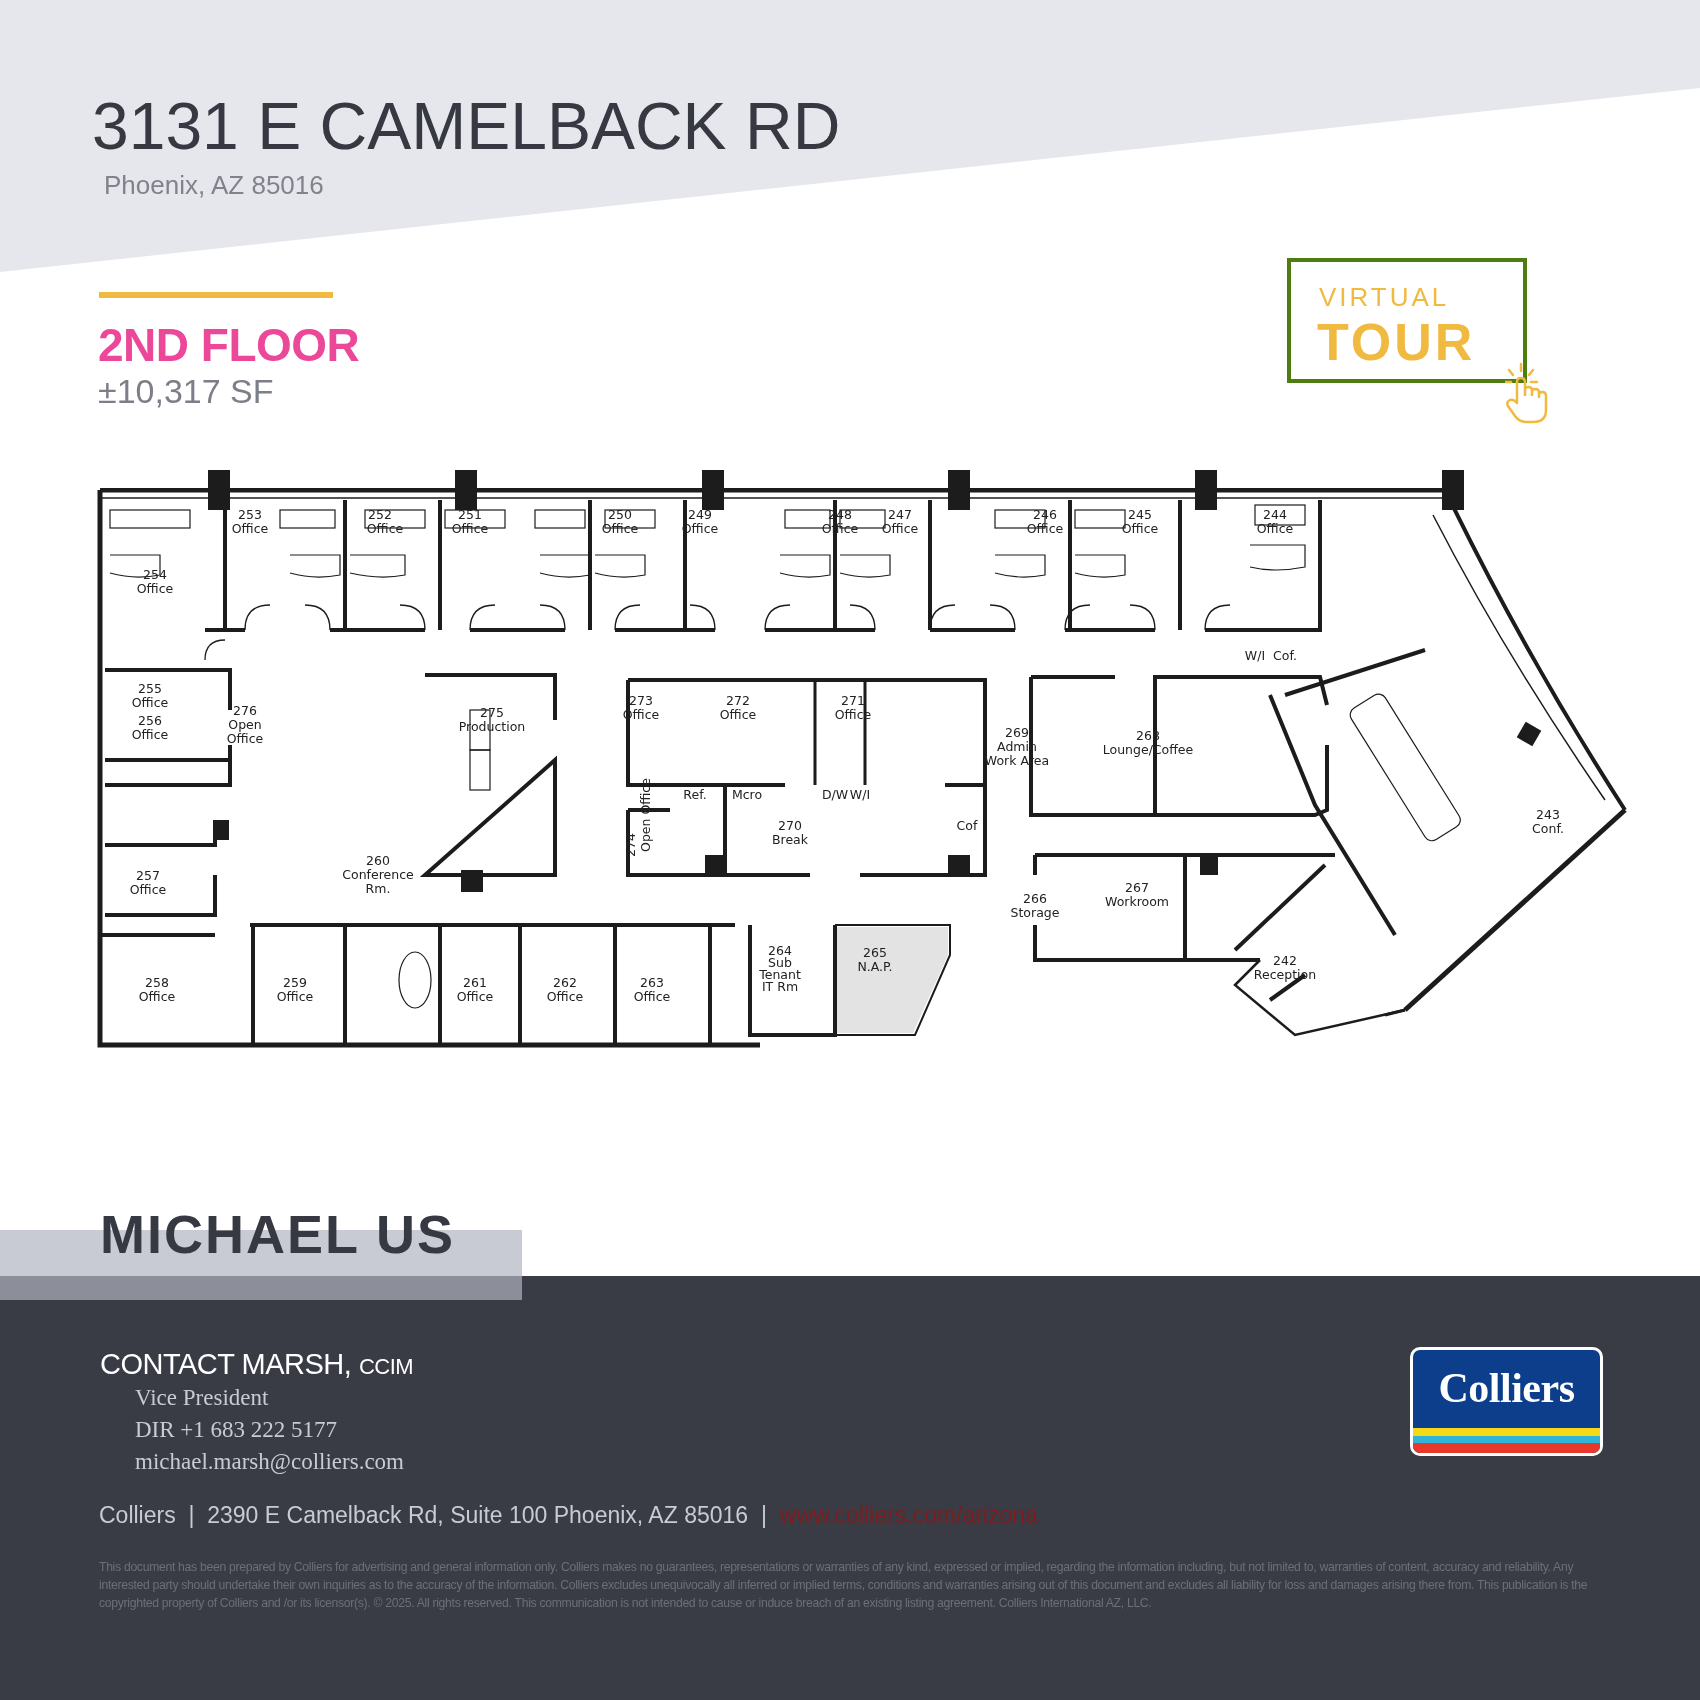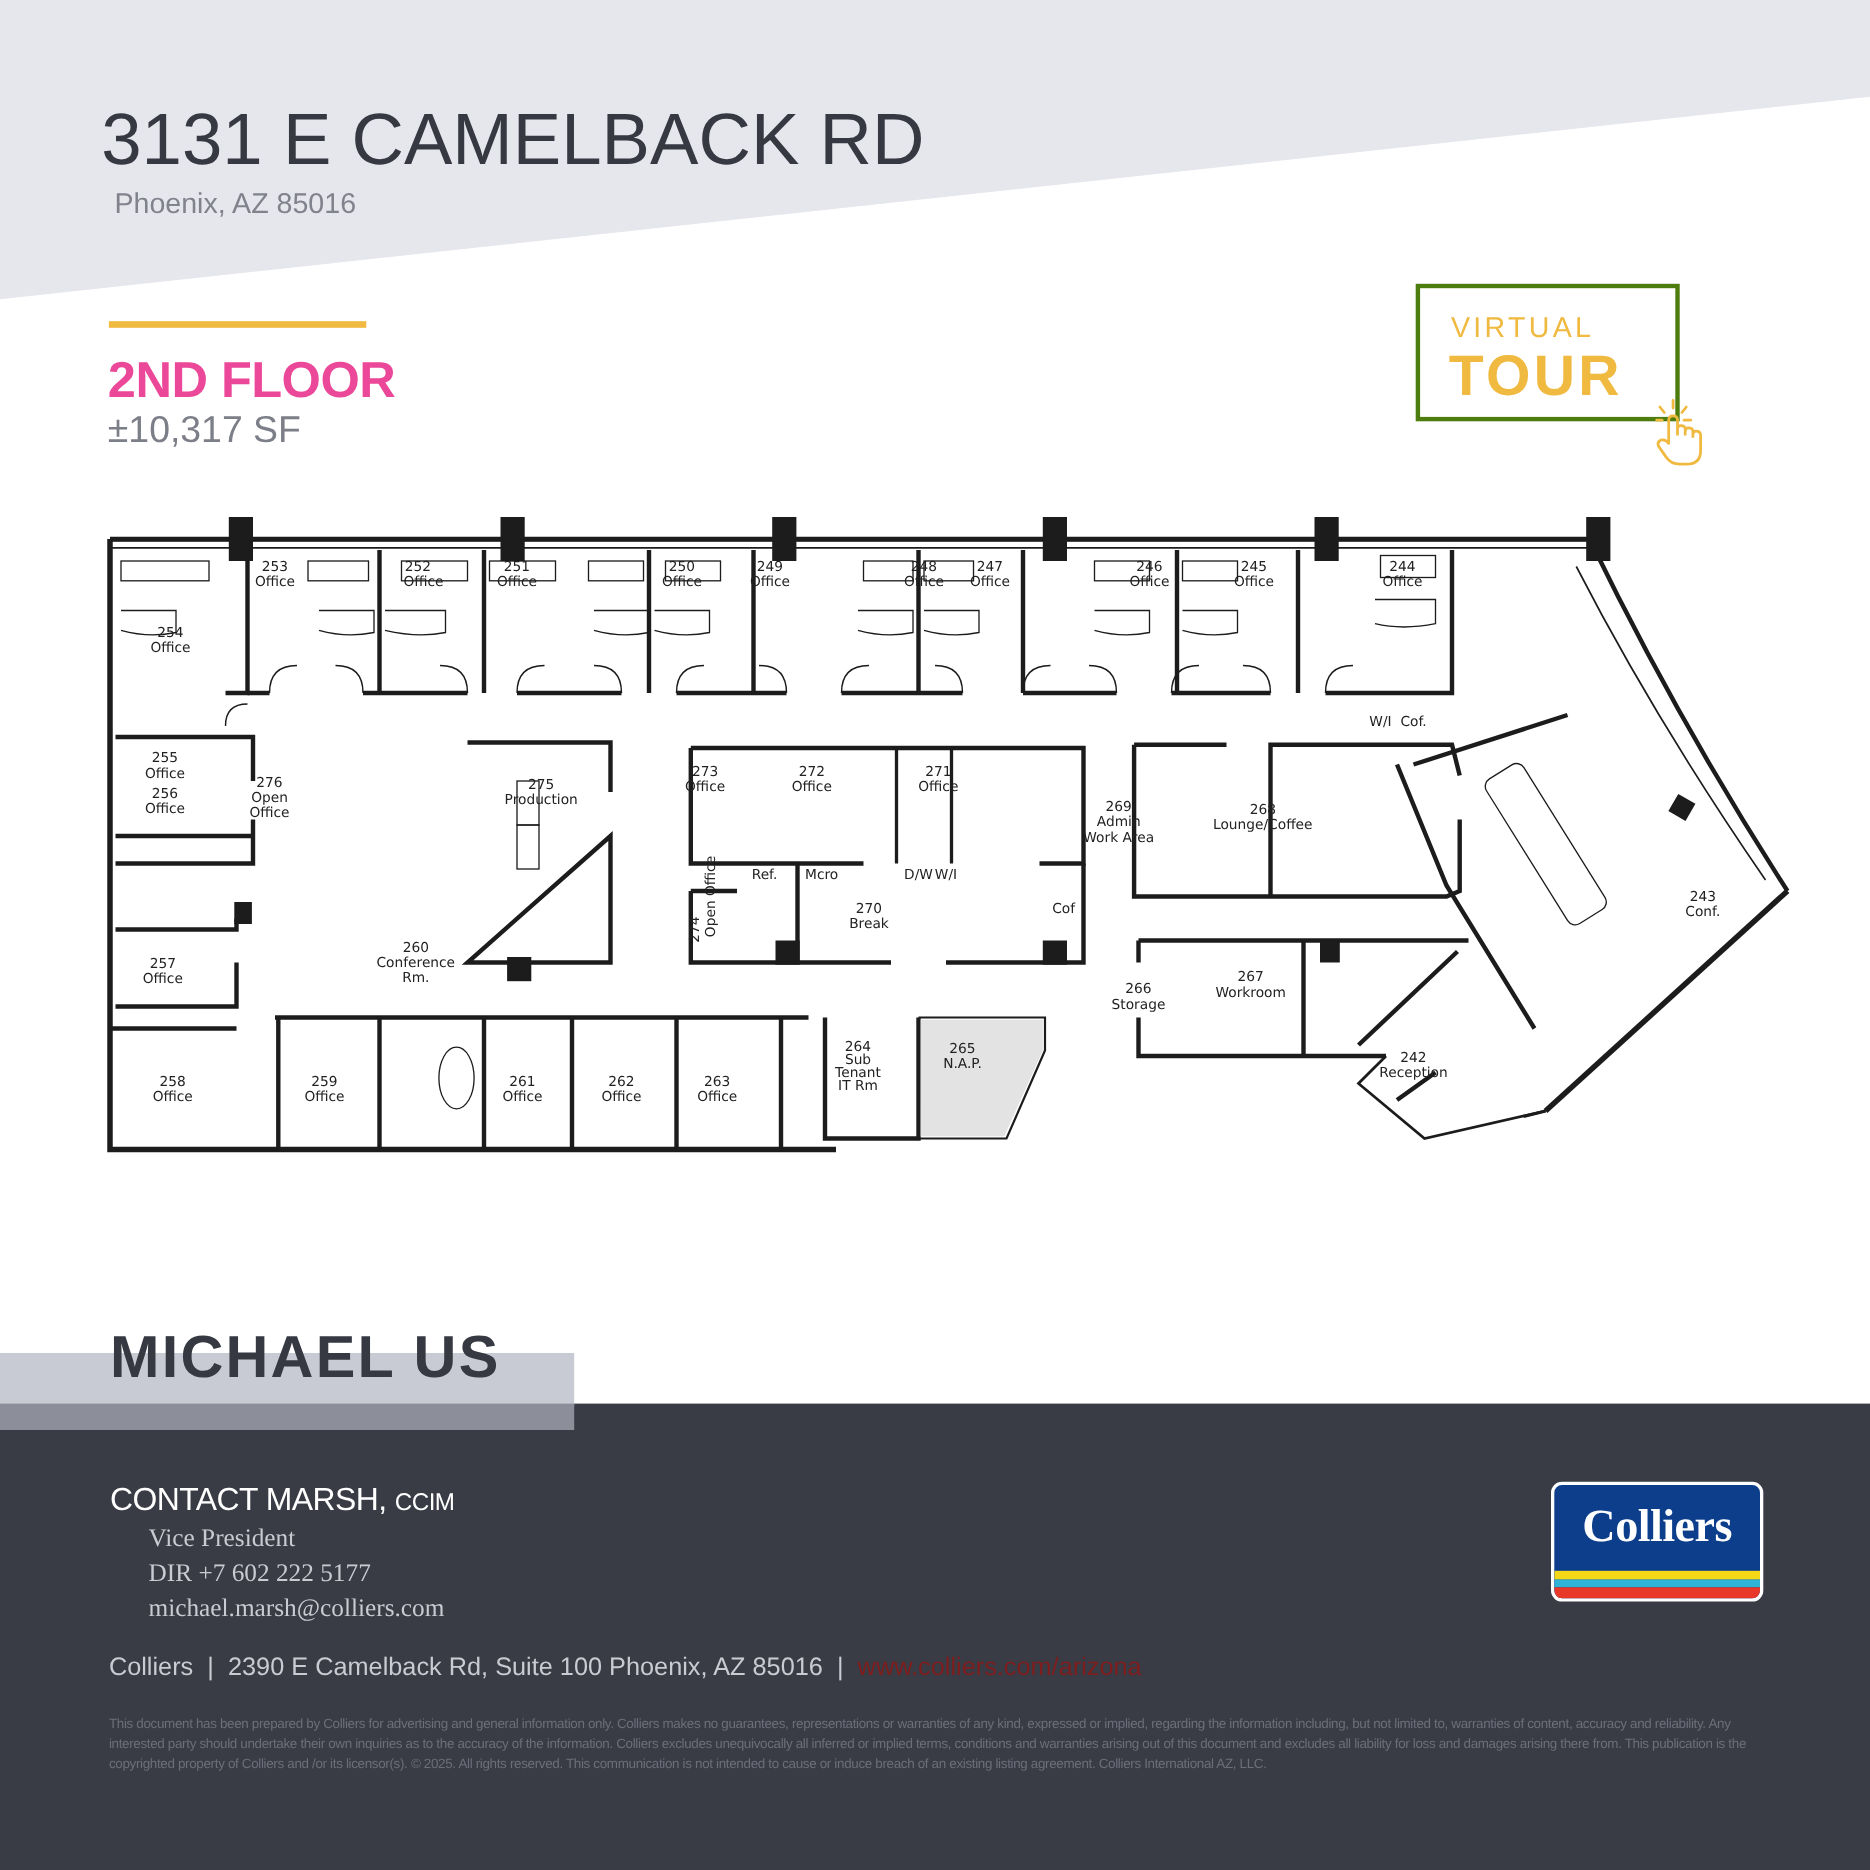--- a/index.html
+++ b/index.html
@@ -255,21 +255,21 @@
 <div class="footer"></div>
 <div class="contact-bar-light"></div>
 <div class="footer-mid-overlay"></div>
 <div class="contact-title">MICHAEL US</div>
 
 <div class="agent-name">
   <span>CONTACT MARSH,</span>
   <span class="cred">CCIM</span>
 </div>
 <div class="agent-line" style="top:1385px">Vice President</div>
-<div class="agent-line" style="top:1417px">DIR +7 602 222 5177</div>
+<div class="agent-line" style="top:1417px">DIR +1 683 222 5177</div>
 <div class="agent-line" style="top:1449px">michael.marsh@colliers.com</div>
 
 <div class="office-line">
   <span>Colliers</span>
   &nbsp;<span>|</span>&nbsp;
   <span>2390 E Camelback Rd, Suite 100 Phoenix, AZ 85016</span>
   &nbsp;<span>|</span>&nbsp;
   <a>www.colliers.com/arizona</a>
 </div>
 

